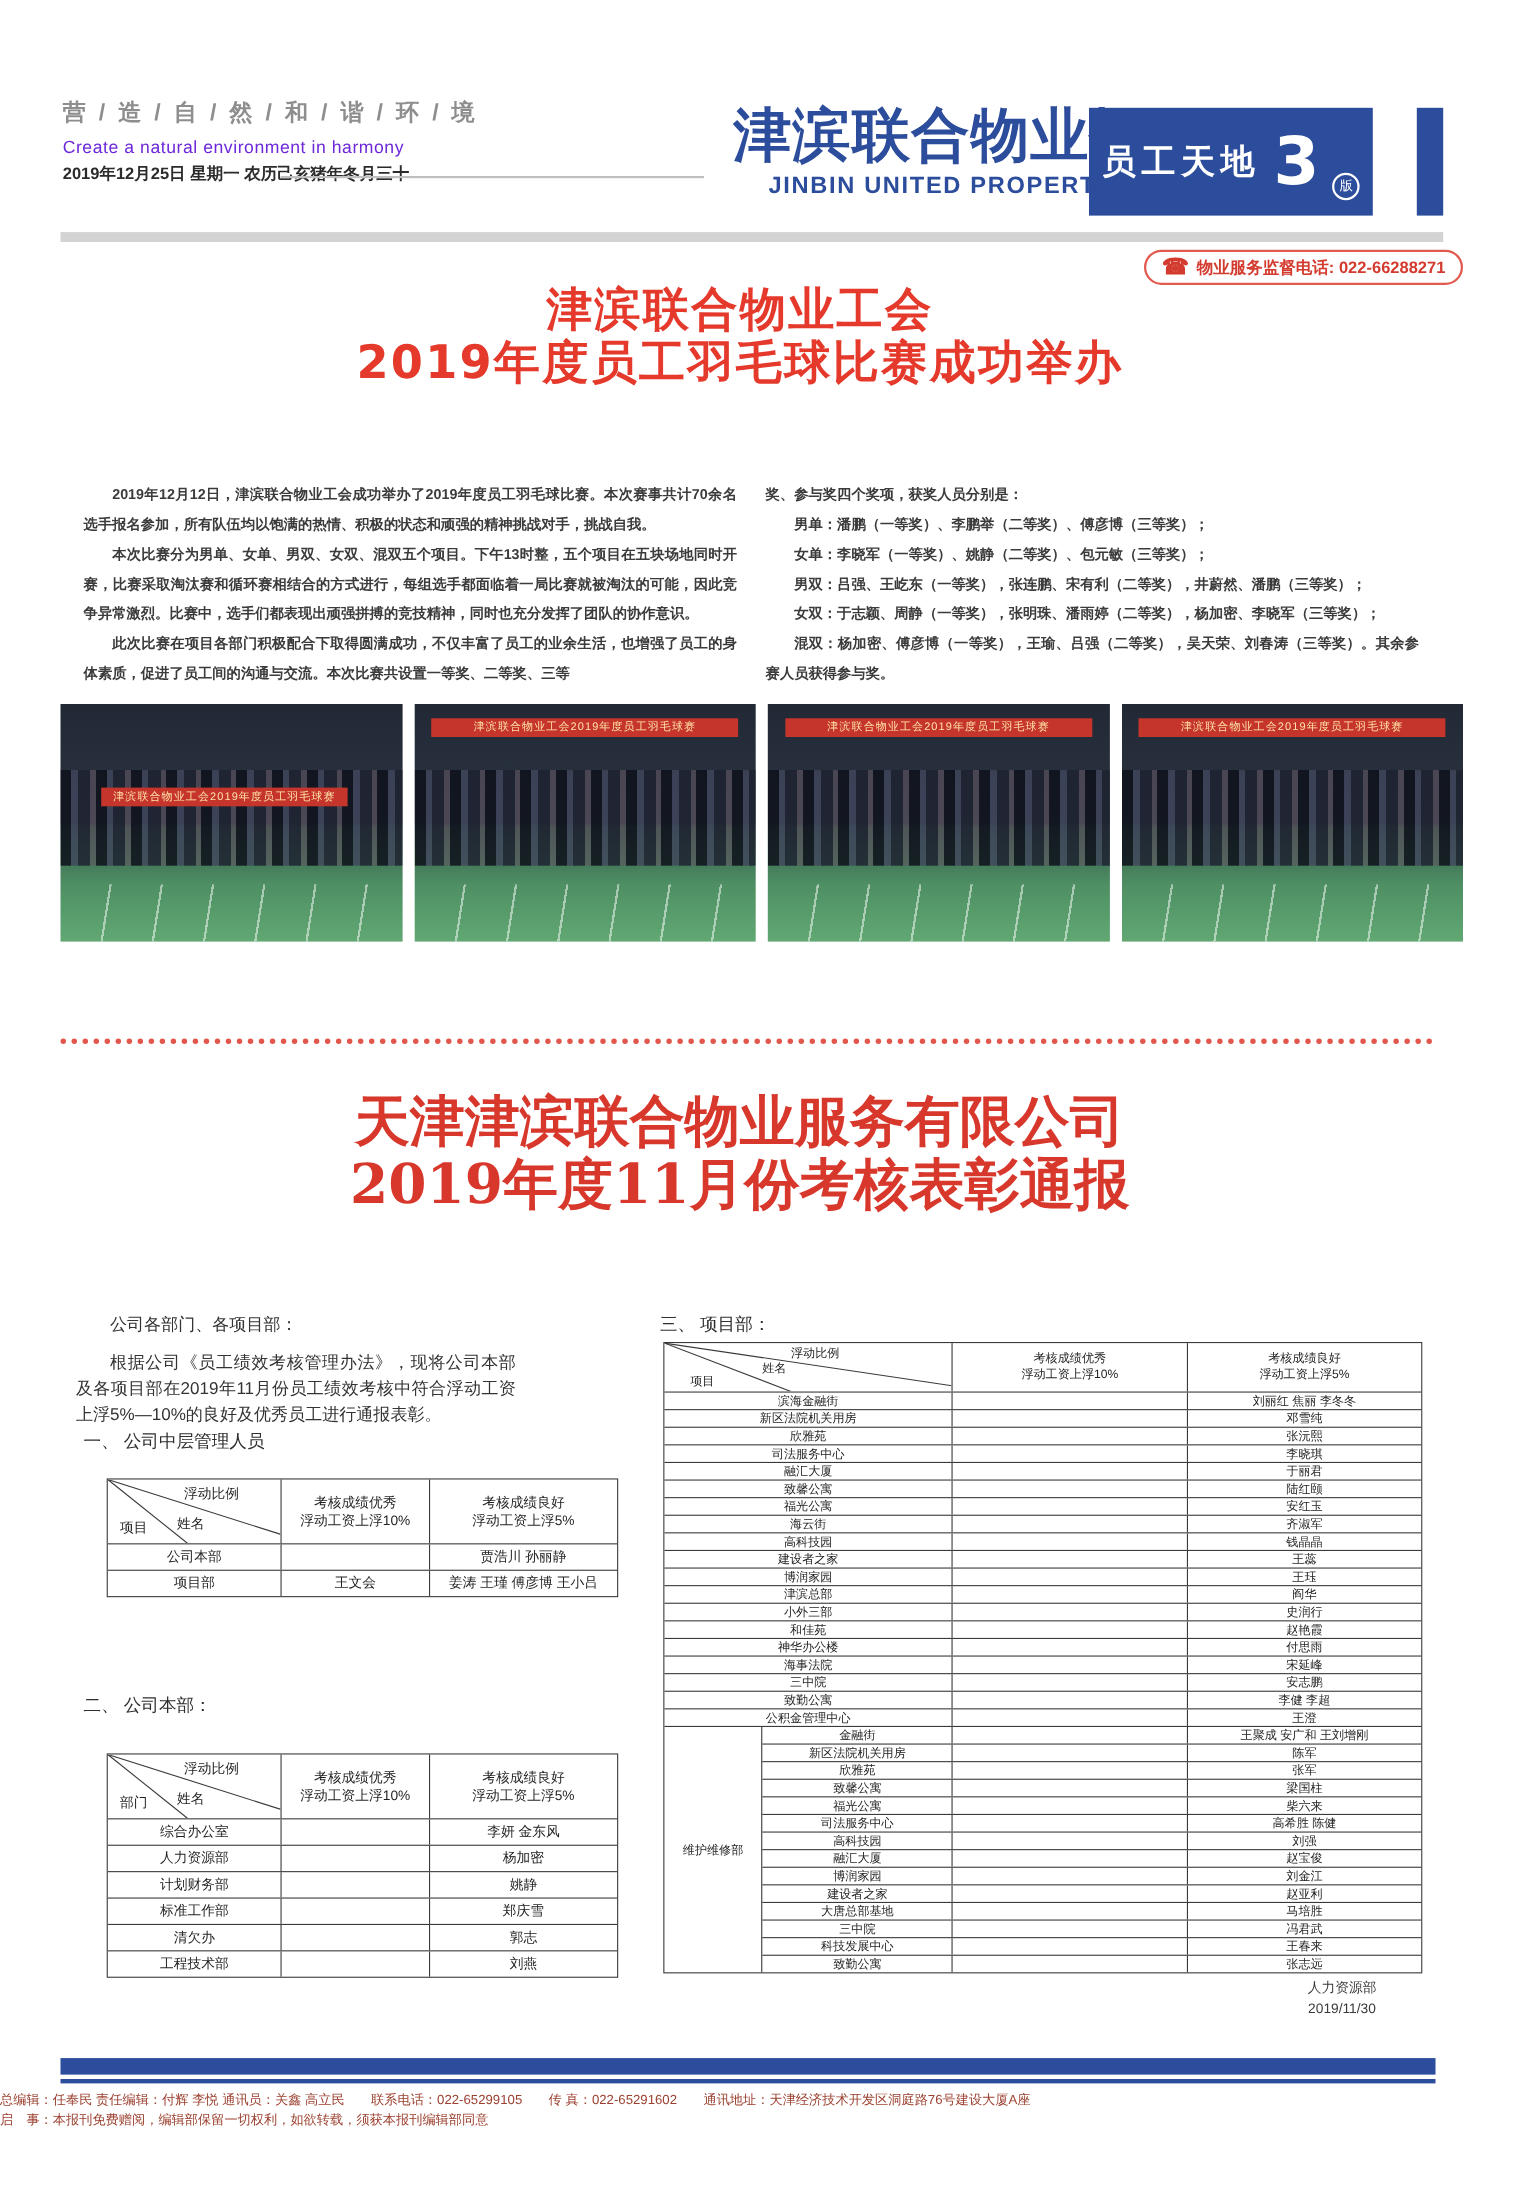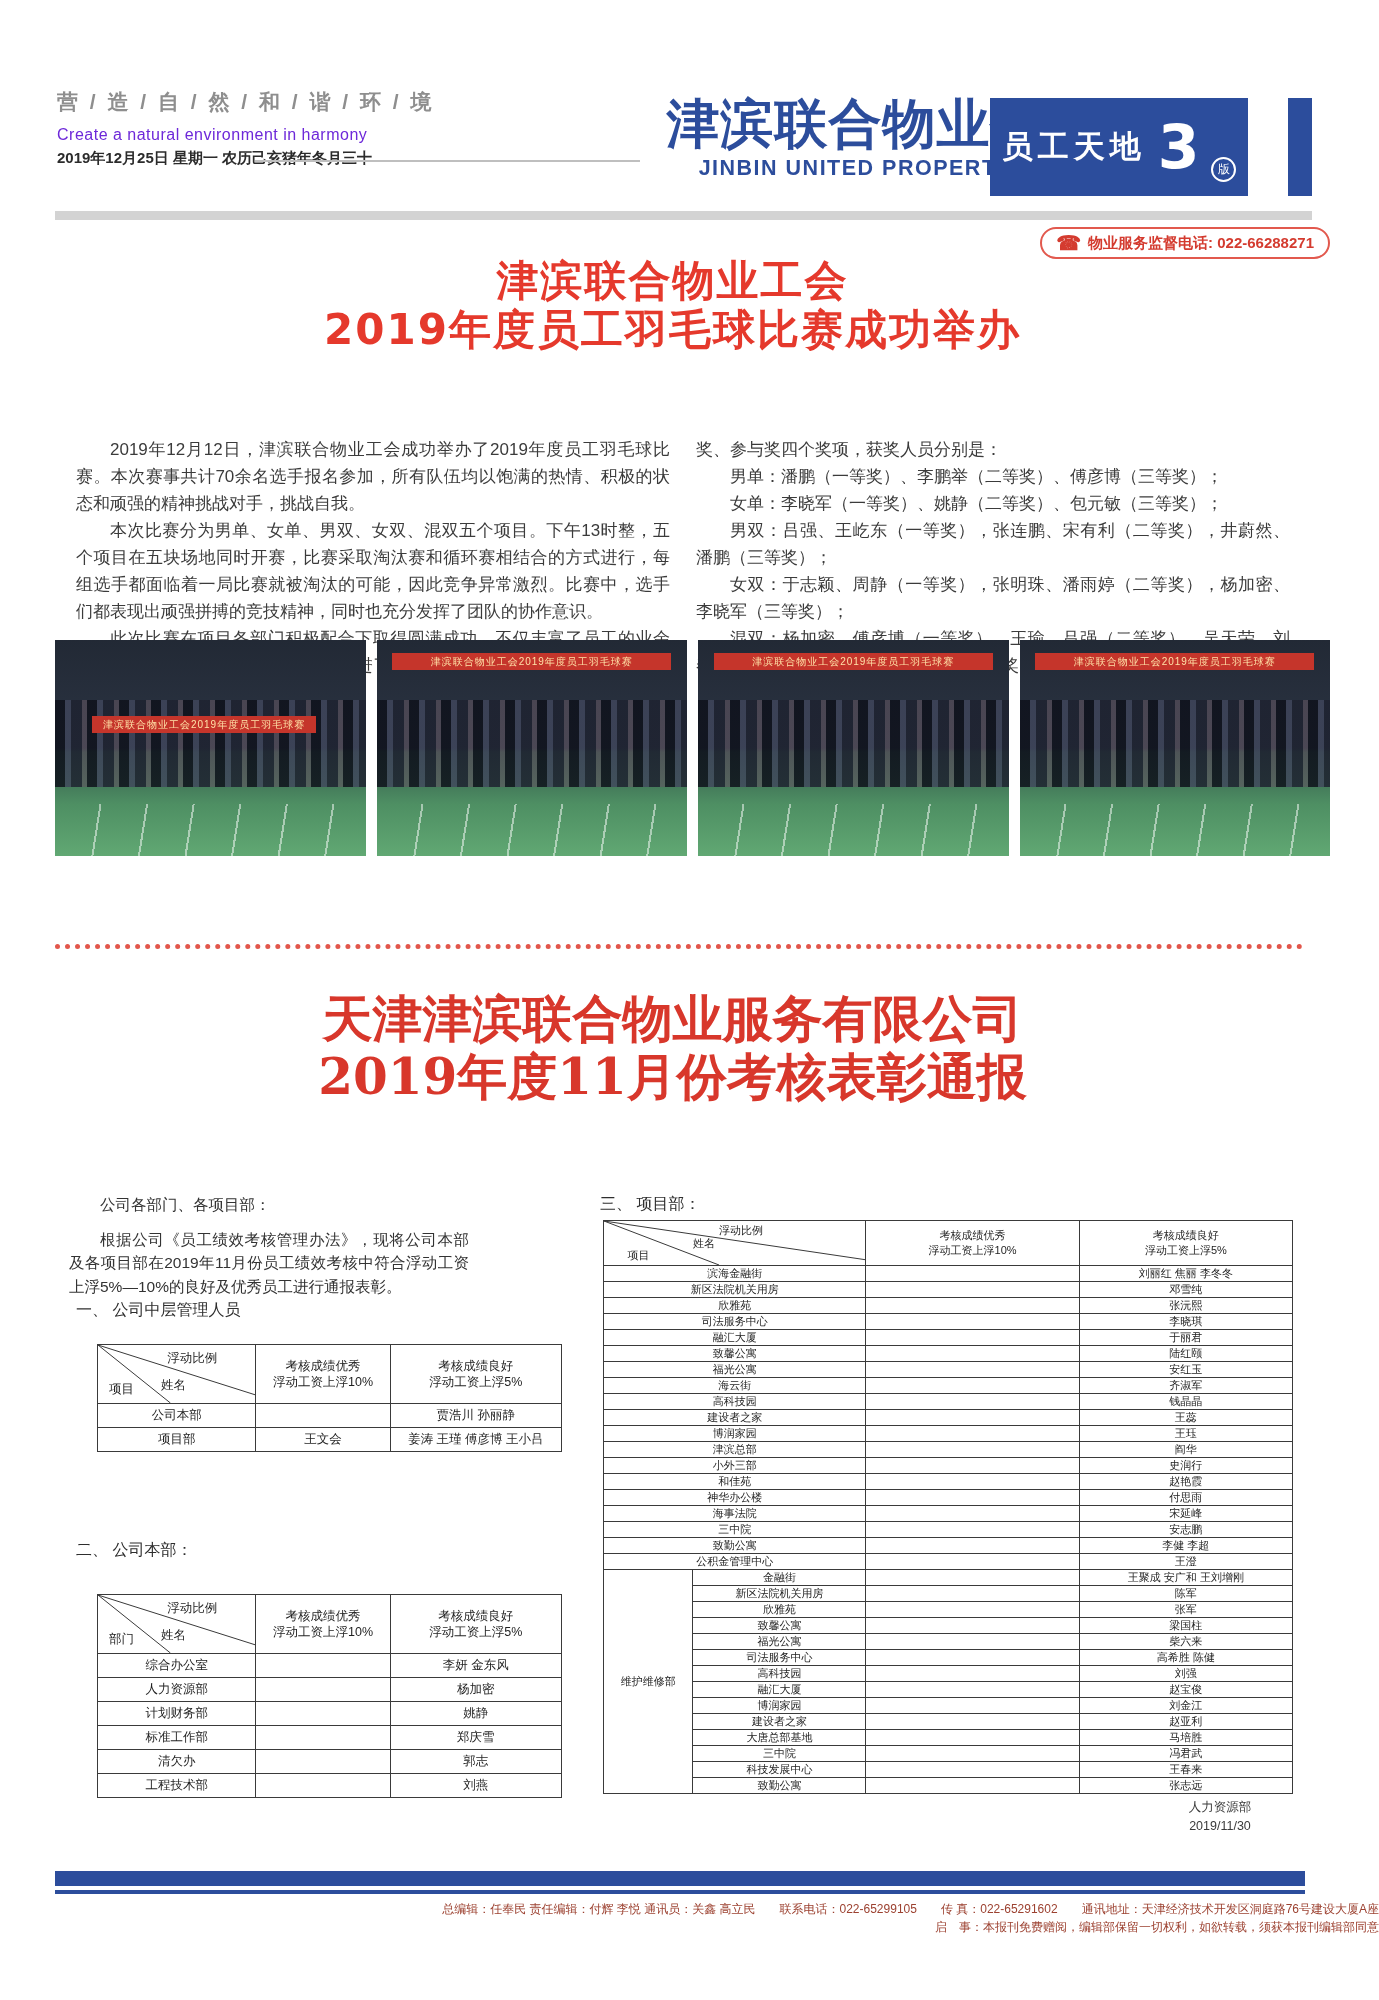--- a/index.html
+++ b/index.html
@@ -30,21 +30,21 @@
 
   .hotline { position:absolute; top:227px; right:49px; height:28px; border:2px solid #e2594e; border-radius:17px;
              display:flex; align-items:center; gap:7px; padding:0 14px; color:#d43b2f; font-size:15px; font-weight:bold; }
   .phone-icon { font-size:20px; line-height:20px; }
 
   
   .a1-title { position:absolute; top:256px; left:55px; width:1235px; margin:0; text-align:center;
               color:#e5392c; font-size:42px; line-height:49px; font-weight:bold;
               font-family:"DejaVu Sans", sans-serif; letter-spacing:2px; }
   .a1-cols  { position:absolute; top:436px; left:76px; width:1214px; display:flex; gap:26px; }
-  .a1-col   { width:50%; font-size:17px; line-height:27px; color:#3b3b3b; text-align:justify; }
+  .a1-col   { width:50%; font-size:13px; line-height:27px; color:#3b3b3b; text-align:justify;font-weight:bold; }
   .a1-col p { margin:0; text-indent:2em; }
   .a1-col.right p:first-of-type { text-indent:0; }
 
   
   .photos { position:absolute; top:640px; left:55px; width:1275px; display:flex; gap:11px; }
   .photo  { flex:1; height:216px; position:relative; overflow:hidden; margin:0;
             background:linear-gradient(180deg,#222935 0%,#2b3443 50%,#33564a 52%,#4e8f63 76%,#61a873 100%); }
   .crowd  { position:absolute; top:28%; left:0; right:0; height:40%;
             background:repeating-linear-gradient(90deg, rgba(14,17,27,.85) 0 10px, rgba(64,70,92,.8) 10px 16px,
             rgba(30,34,48,.85) 16px 27px, rgba(96,84,96,.6) 27px 32px); }
@@ -106,21 +106,21 @@
   .maint-body .trow { height:15px; }
   .maint-body > .trow:first-of-type { border-top:none; }
   .m1 { width:28.74%; } .m2 { width:35.63%; } .m3 { flex:1; }
 
   .signature { position:absolute; top:1798px; left:1140px; width:160px; text-align:center;
                font-size:12.5px; line-height:19px; color:#3a3a3a; }
 
   
   .f-bar  { position:absolute; top:1871px; left:55px; width:1250px; height:15px; background:#2c4d9c; }
   .f-line { position:absolute; top:1890px; left:55px; width:1250px; height:4px;  background:#2c4d9c; }
-  .f-t1, .f-t2 { position:absolute; left:0; width:1379px; text-align:right; color:#9c4130; font-size:12px; }
+  .f-t1, .f-t2 { position:absolute; left:0; width:1379px; text-align:left; color:#9c4130; font-size:12px; }
   .f-t1 { top:1901px; }
   .f-t2 { top:1919px; }
 </style>
 </head>
 <body>
 
 <div class="page">
 
   <div class="hdr-left">
     <div class="slogan">营 / 造 / 自 / 然 / 和 / 谐 / 环 / 境</div>

